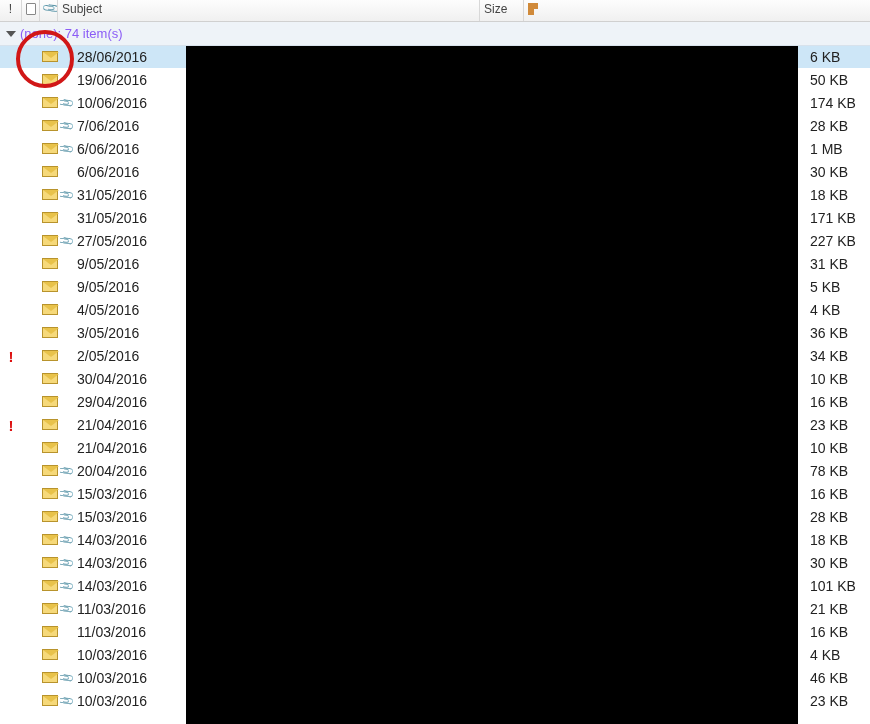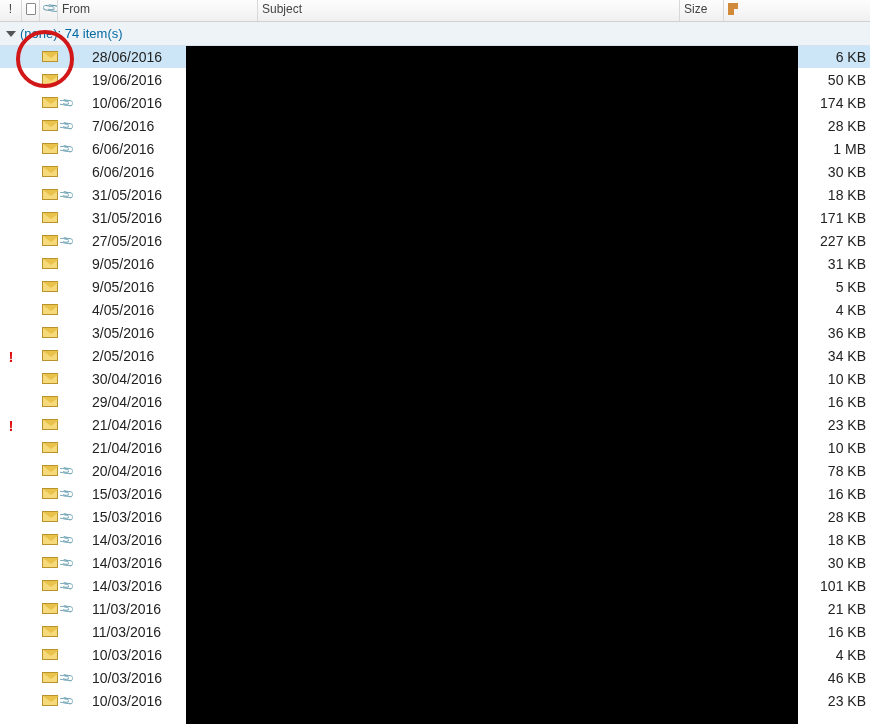--- a/index.html
+++ b/index.html
@@ -49,21 +49,21 @@
     clip-path: polygon(0 0, 100% 0, 100% 50%, 60% 50%, 60% 100%, 0 100%);
   }
   .group-row {
     height: 24px;
     background: #eef3f8;
     border-bottom: 1px solid #d8e2ec;
     display:flex;
     align-items:center;
     padding-left: 6px;
     font-size: 13px;
-    color: #0369a1;
+    color: #8b5cf6;
   }
   .group-arrow {
     display:inline-block; width:0; height:0;
     border-left:5px solid transparent;
     border-right:5px solid transparent;
     border-top:6px solid #555;
     margin-right:4px;
   }
   .list { position:relative; }
   .row {
@@ -75,23 +75,23 @@
     border-bottom: 1px solid #fff;
   }
   .row.selected {
     background: #cde6f7;
   }
   .col { overflow:hidden; white-space:nowrap; }
   .col.importance { width:22px; text-align:center; color:#d11; font-weight:bold; font-size:15px; }
   .col.indent { width:18px; }
   .col.env { width:20px; text-align:center; }
   .col.attach { width:14px; text-align:center; color:#777; font-size:12px; }
-  .col.received { width:112px; padding-left:18px; }
+  .col.received { width:112px; padding-left:3px; }
   .col.mid { flex:1; position:relative; }
-  .col.size { width:60px; text-align:right; padding-right:4px; }
+  .col.size { width:60px; text-align:left; padding-right:4px; }
   .env-icon {
     display:inline-block; width:16px; height:11px;
     background:#f6d97a;
     border:1px solid #b8932c;
     position:relative;
   }
   .env-icon::before {
     content:"";
     position:absolute; left:0; right:0; top:0;
     border-left:8px solid transparent;
@@ -123,21 +123,20 @@
     pointer-events:none;
   }
 </style>
 </head>
 <body>
 
 <div class="header-row">
   <div class="hcol importance">!</div>
   <div class="hcol itemtype"><span class="page-icon"></span></div>
   <div class="hcol attach"><span class="clip-icon">📎</span></div>
-  <div class="hcol from">From</div>
   <div class="hcol subject">Subject</div>
   <div class="hcol size">Size</div>
   <div class="hcol flag"><span class="flag-icon-hdr"></span></div>
 </div>
 
 <div class="group-row">
   <span class="group-arrow"></span>
   <span>(none): 74 item(s)</span>
 </div>
 

